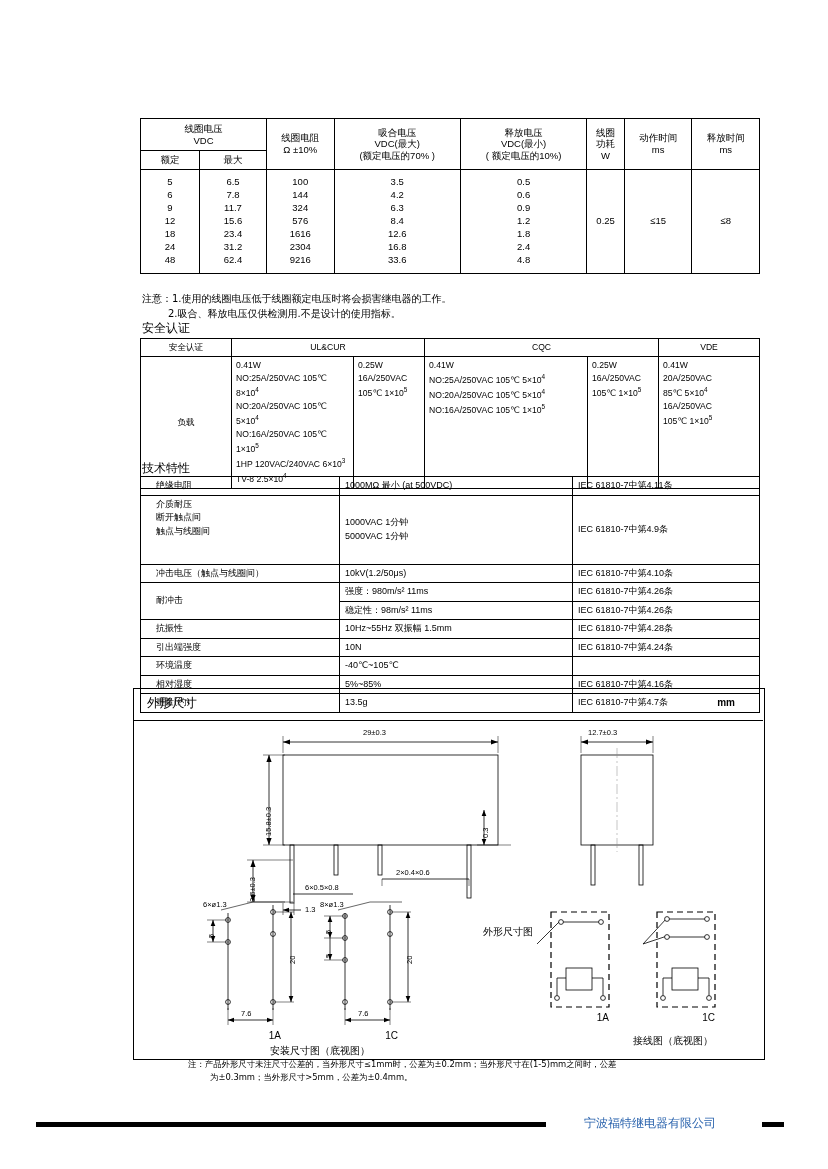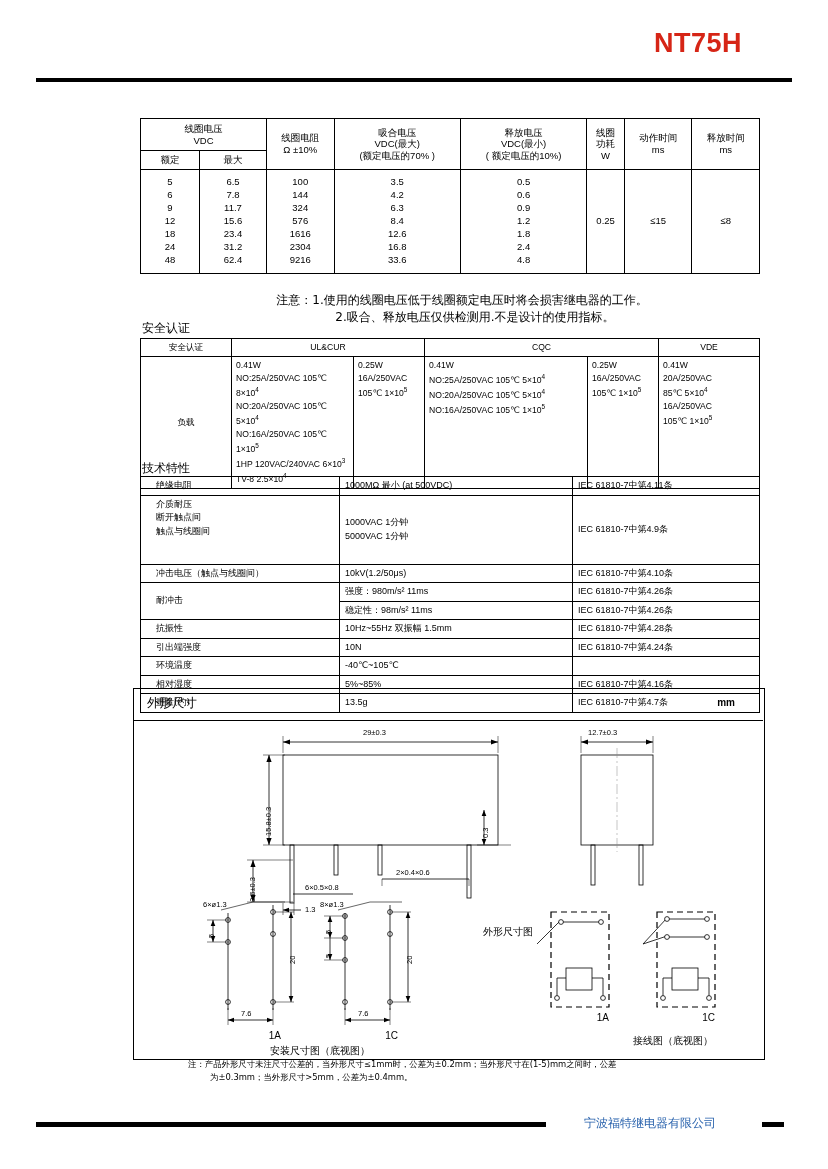--- a/index.html
+++ b/index.html
@@ -36,21 +36,21 @@
   table.t1{width:620px;font-size:9px;text-align:center;}
   table.t1 td{border:1px solid #000;line-height:1.22;}
   table.t1 .hcell{padding:4px 2px;font-size:9.5px;}
   table.t1 .sub{font-size:9.5px;padding:3px 2px;}
   table.t1 .body td{padding:5px 2px 6px;font-size:9.5px;vertical-align:top;}
   .numcol div{line-height:1.38;}
   .mid{vertical-align:middle !important;}
 
   .note1{
     position:absolute;left:142px;top:292px;width:640px;
-    font-size:12px;line-height:1.45;text-align:center;
+    font-size:10px;line-height:1.45;
   }
   .note1 .l2{margin-left:26px;}
 
   .sec-title{
     position:absolute;font-size:12px;
   }
 
   
   .t2-wrap{position:absolute;left:140px;top:338px;width:620px;}
   table.t2{width:620px;font-size:8.6px;}
@@ -88,24 +88,20 @@
   
   .ft-rule{position:absolute;left:36px;top:1122px;width:510px;height:5px;background:#000;}
   .ft-co{position:absolute;left:584px;top:1115px;font-size:12px;color:#2a63ad;}
   .ft-sq{position:absolute;left:762px;top:1122px;width:22px;height:5px;background:#000;}
 </style>
 </head>
 <body>
 
 <div class="page">
 
-  <div class="hdr">
-    <div class="hdr-title">NT75H</div>
-    <div class="hdr-rule"></div>
-  </div>
 
   <div class="t1-wrap">
     <table class="t1 tbl">
       <tbody>
           <tr>
         <td class="hcell" colspan="2">
           <div class="cn">线圈电压</div>
           <div>VDC</div>
         </td>
         <td class="hcell" rowspan="2">

